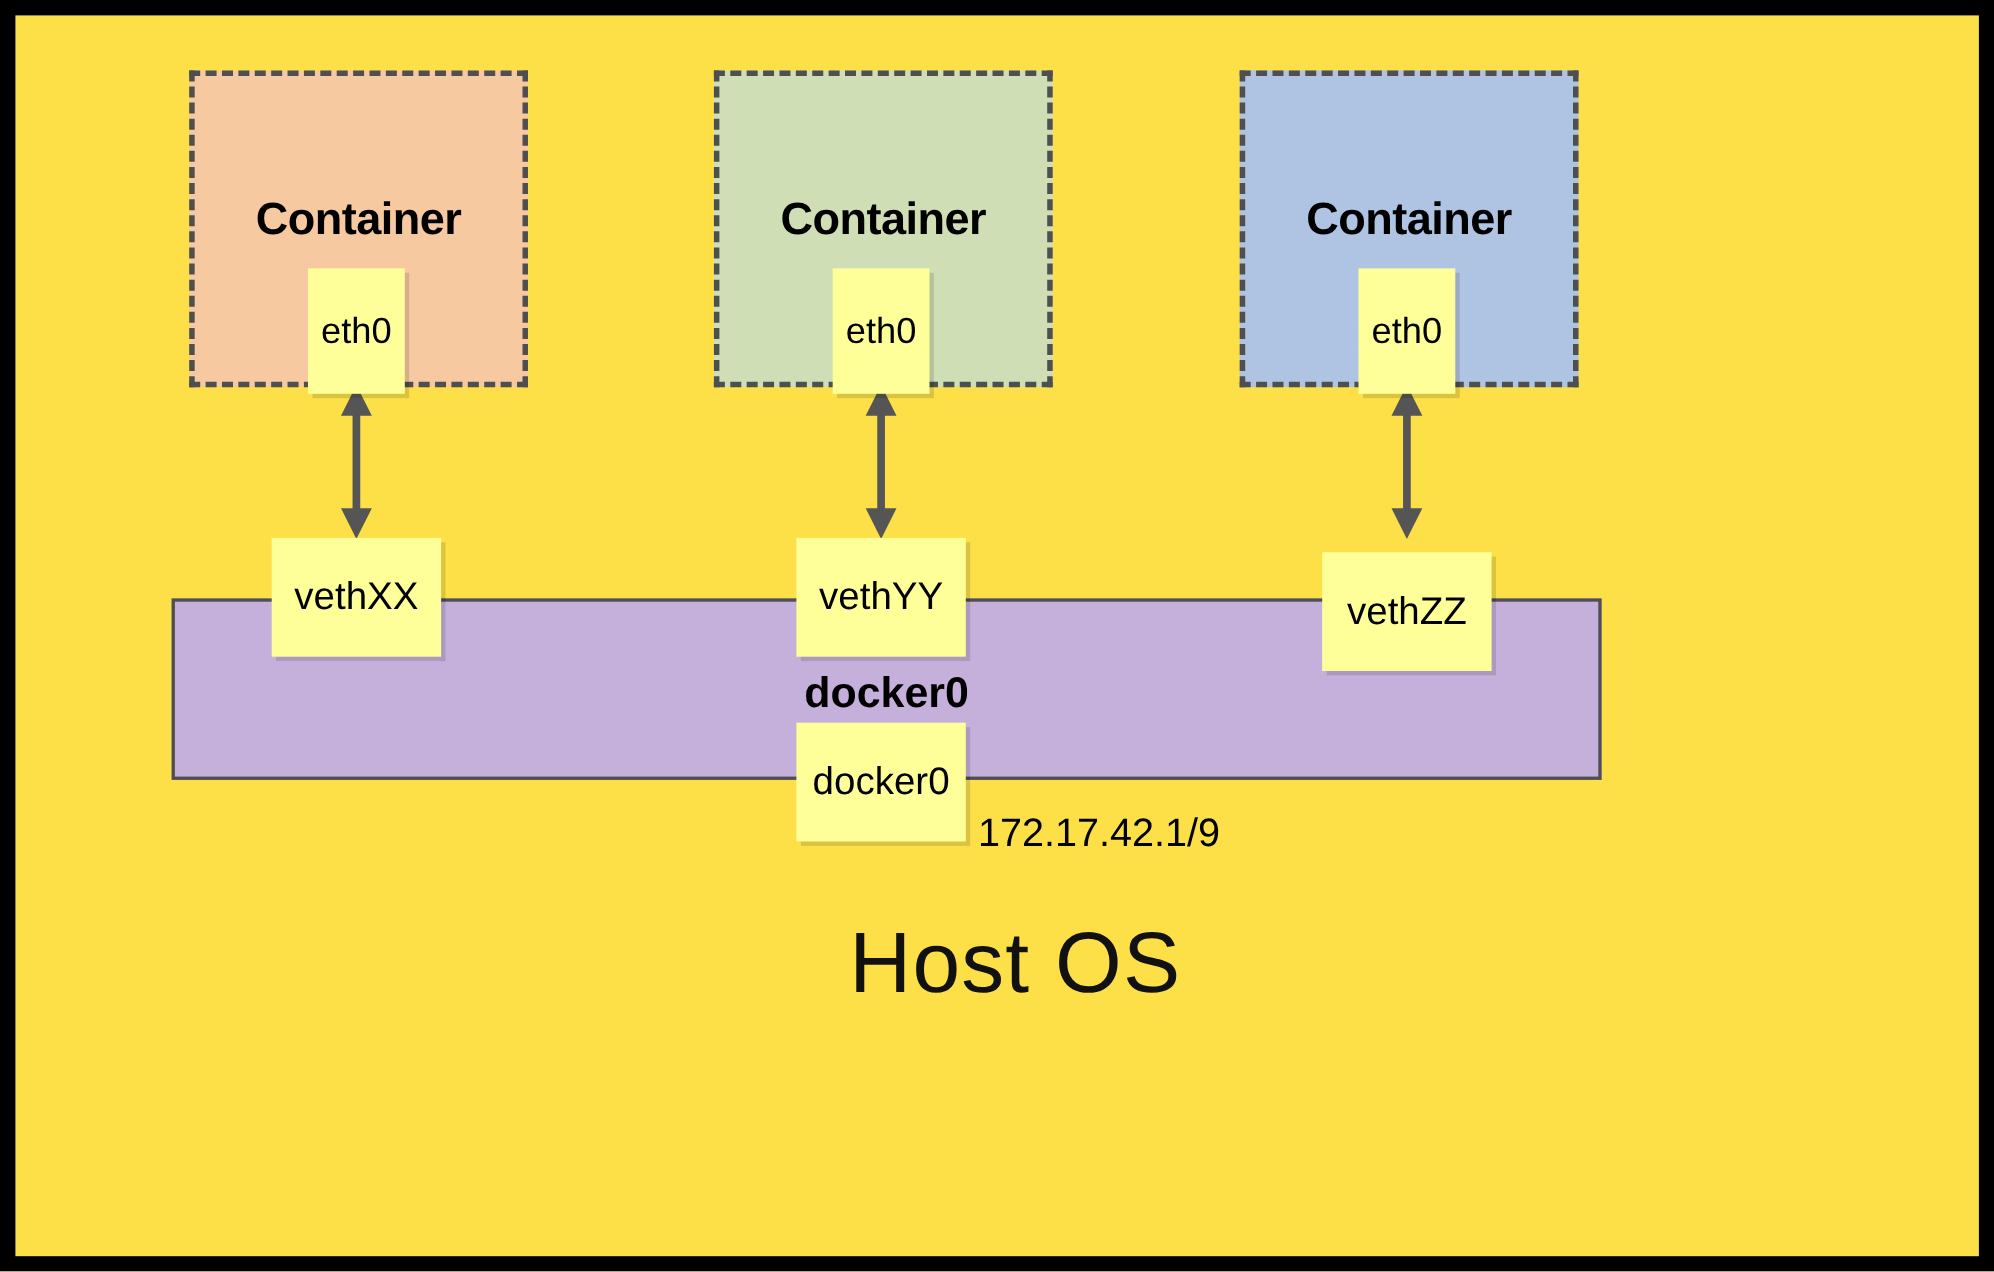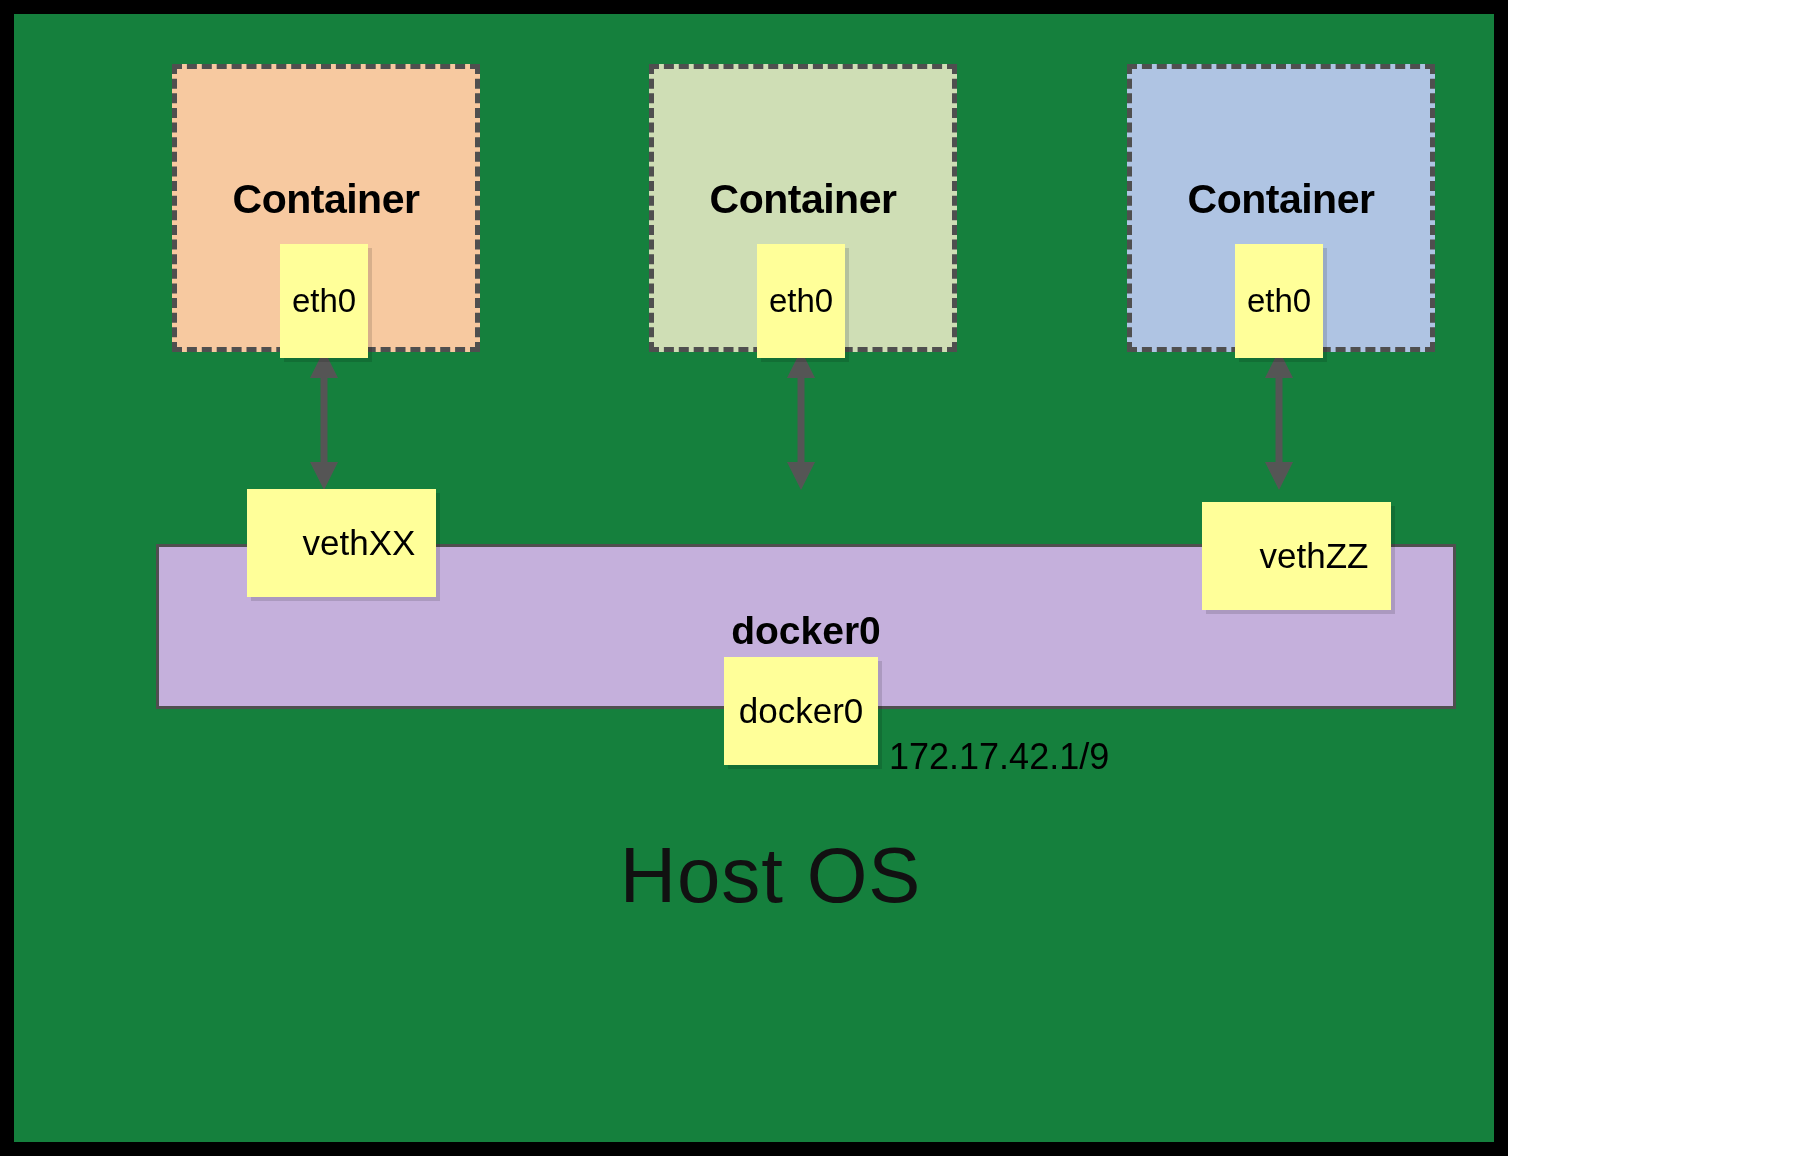--- a/index.html
+++ b/index.html
@@ -7,23 +7,23 @@
     margin: 0;
     padding: 0;
     background: #ffffff;
   }
   body {
     font-family: "Liberation Sans", sans-serif;
   }
 
   #canvas {
     position: relative;
-    width: 1508px;
+    width: 1813px;
     height: 1156px;
-    background: #15803d;
+    background: #fde047;
     box-sizing: border-box;
     border: 14px solid #000000;
     overflow: hidden;
   }
 
   
   .container-box {
     position: absolute;
     box-sizing: border-box;
     border: 5px dashed #4f4f4f;
@@ -58,21 +58,20 @@
   .iface-eth0 {
     width: 88px;
     height: 114px;
     font-size: 33px;
     text-align: center;
   }
   .iface-veth {
     width: 154px;
     height: 108px;
     font-size: 35px;
-    padding-left: 35px;
   }
   .iface-docker0 {
     width: 154px;
     height: 108px;
     font-size: 35px;
   }
 
   
   .arrow-svg {
     position: absolute;
@@ -156,20 +155,23 @@
   <div class="iface-box iface-eth0" style="left:743px; top:230px;">
     <span>eth0</span>
   </div>
 
   <svg class="arrow-svg" style="left:767px; top:336px;" width="40" height="140" viewBox="0 0 40 140">
     <line x1="20" y1="16" x2="20" y2="124" stroke="#555555" stroke-width="7"></line>
     <polygon points="20,0 34,28 6,28" fill="#555555"></polygon>
     <polygon points="20,140 34,112 6,112" fill="#555555"></polygon>
   </svg>
 
+  <div class="iface-box iface-veth" style="left:710px; top:475px;">
+    <span>vethYY</span>
+  </div>
 
   <div class="container-box" style="left:1113px; background:#afc4e3;">
     <div class="container-title">Container</div>
   </div>
   <div class="iface-box iface-eth0" style="left:1221px; top:230px;">
     <span>eth0</span>
   </div>
 
   <svg class="arrow-svg" style="left:1245px; top:336px;" width="40" height="140" viewBox="0 0 40 140">
     <line x1="20" y1="16" x2="20" y2="124" stroke="#555555" stroke-width="7"></line>

